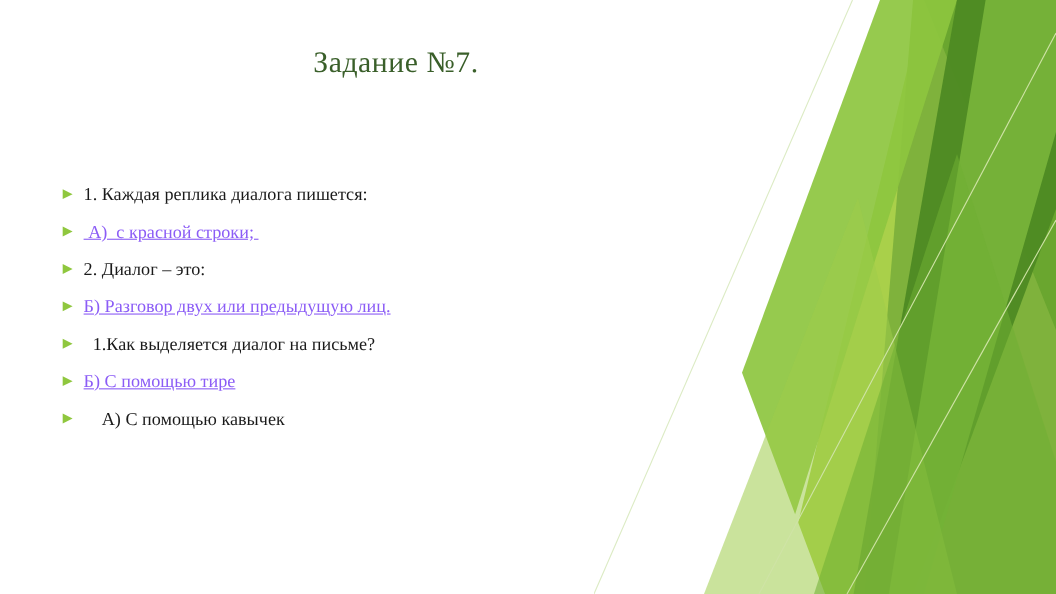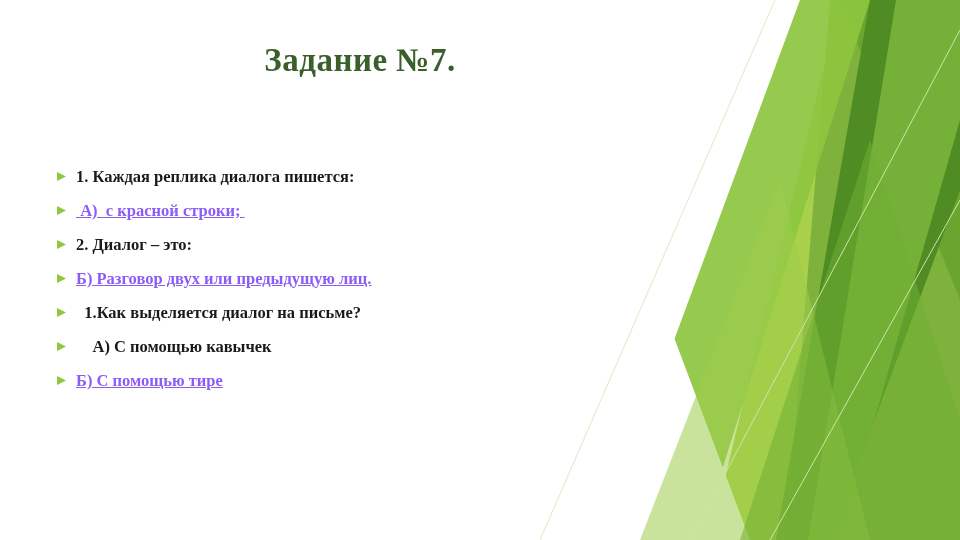--- a/index.html
+++ b/index.html
@@ -31,34 +31,33 @@
   
   .title-block {
     position: absolute;
     left: 0;
     top: 38px;
     width: 720px;
     text-align: center;
   }
   .title-line {
     font-family: "Liberation Serif", serif;
-    font-size: 33px;
+    font-size: 27px;
     line-height: 1.34;
     color: #3a5f2a;
-    font-weight: bold;
+    font-weight: normal;
     letter-spacing: 0.5px;
   }
 
   
   .list {
     position: absolute;
     left: 56px;
     top: 165px;
     width: 660px;
-    font-weight: bold;
   }
   .row {
     display: flex;
     align-items: flex-start;
     height: 34px;
   }
   .bullet {
     flex: 0 0 auto;
     width: 20px;
     margin-top: 6px;
@@ -155,26 +154,26 @@
       </span>
       <span class="row-text">  1.Как выделяется диалог на письме?</span>
     </div>
 
     <div class="row">
       <span class="bullet">
         <svg width="11" height="11" viewBox="0 0 11 11">
             <polygon points="1,1 10,5.5 1,10" fill="#8fc73e"></polygon>
           </svg>
       </span>
-      <span class="row-text">    А) С помощью кавычек</span>
+      <span class="row-text answer">Б) С помощью тире</span>
     </div>
 
     <div class="row">
       <span class="bullet">
         <svg width="11" height="11" viewBox="0 0 11 11">
             <polygon points="1,1 10,5.5 1,10" fill="#8fc73e"></polygon>
           </svg>
       </span>
-      <span class="row-text answer">Б) С помощью тире</span>
+      <span class="row-text">    А) С помощью кавычек</span>
     </div>
 
   </div>
 </div>
 
 </body></html>

